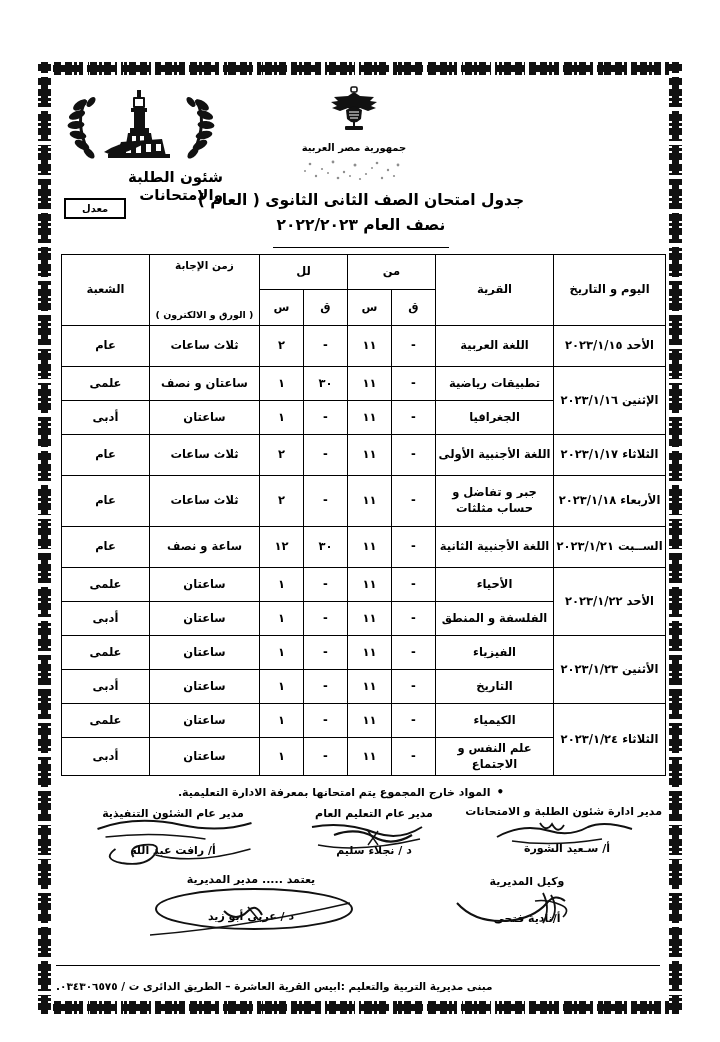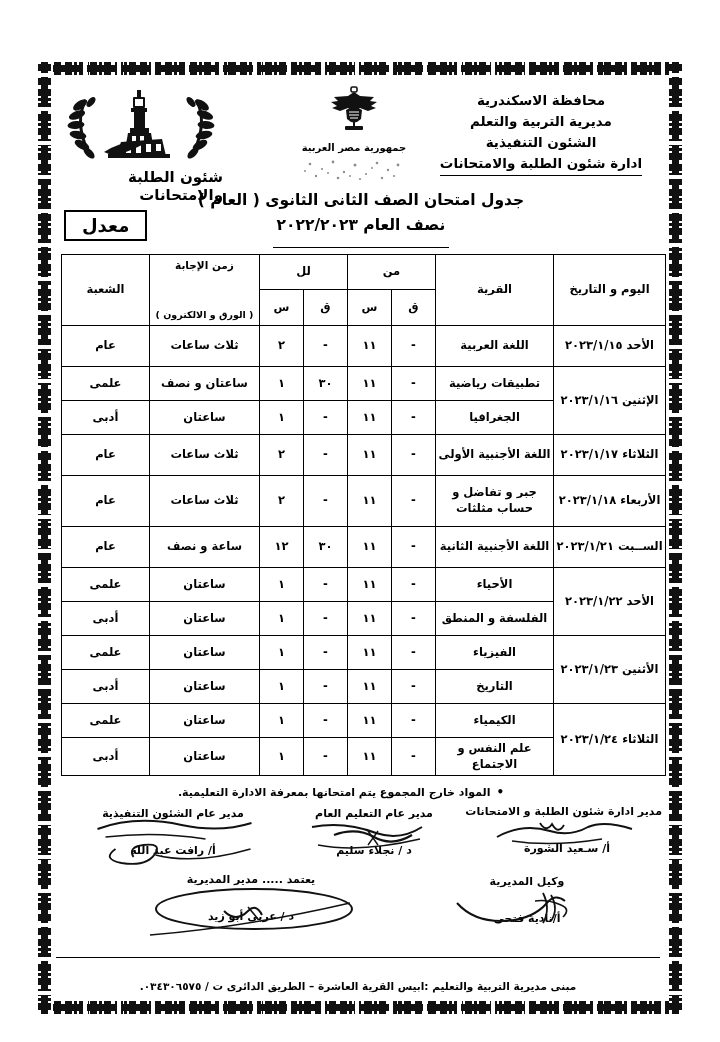--- a/index.html
+++ b/index.html
@@ -166,24 +166,24 @@
     line-height: 1.6;
   }
   .title-sub {
     display: inline-block;
     border-bottom: 1.6px solid #000;
     padding: 0 4px 9px;
   }
   .modified-box {
     position: absolute;
     left: 8px;
-    top: 22px;
+    top: 10px;
     border: 2px solid #000;
     padding: 3px 16px;
-    font-size: 18px;
+    font-size: 10px;
     font-weight: bold;
     letter-spacing: 1px;
   }
 
   
   table.sched {
     width: 604px;
     border-collapse: collapse;
     table-layout: fixed;
     margin-top: 4px;
@@ -249,22 +249,22 @@
   .sig-r2a { right: 54px;  top: 70px; width: 170px; }
   .sig-r2b { right: 300px; top: 68px; width: 230px; }
 
   
   .footer-line {
     position: absolute;
     left: 0;
     bottom: 6px;
     width: 604px;
     border-top: 1.6px solid #000;
-    padding-top: 22px;
-    text-align: center;
+    padding-top: 14px;
+    text-align: left;
     font-size: 10.5px;
     font-weight: bold;
   }
 </style>
 </head>
 <body>
 
 <div class="page">
 
   <div class="frame">
@@ -279,26 +279,20 @@
       </div>
     <div class="orn orn-v orn-right">
         <div class="orn-v-dots"></div>
       </div>
   </div>
 
   <div class="content">
 
     <div class="masthead">
 
-      <div class="ministry-block">
-        <div>محافظة الاسكندرية</div>
-        <div>مديرية التربية والتعلم</div>
-        <div>الشئون التنفيذية</div>
-        <div><span class="ul">ادارة شئون الطلبة والامتحانات</span></div>
-      </div>
 
       <div class="eagle-block">
         <svg class="eagle-svg" width="52" height="46" viewBox="0 0 52 46">
           <g fill="#111">
             <rect x="23" y="1" width="6" height="5" rx="1.5" fill="none" stroke="#111" stroke-width="1.6"></rect>
             <path d="M26 6 L20 10 L6 11 L10 15 L3 16 L9 20 L4 22 L12 25 L20 22 L26 26 L32 22 L40 25 L48 22 L43 20 L49 16 L42 15 L46 11 L32 10 Z"></path>
             <path d="M18 24 L26 20 L34 24 L33 33 Q26 40 19 33 Z"></path>
             <path d="M21 26 h10 M21 29 h10 M22 32 h8" stroke="#fff" stroke-width="1.1" fill="none"></path>
             <path d="M26 33 L26 41" stroke="#111" stroke-width="2"></path>
             <rect x="17" y="40" width="18" height="4" rx="1"></rect>

